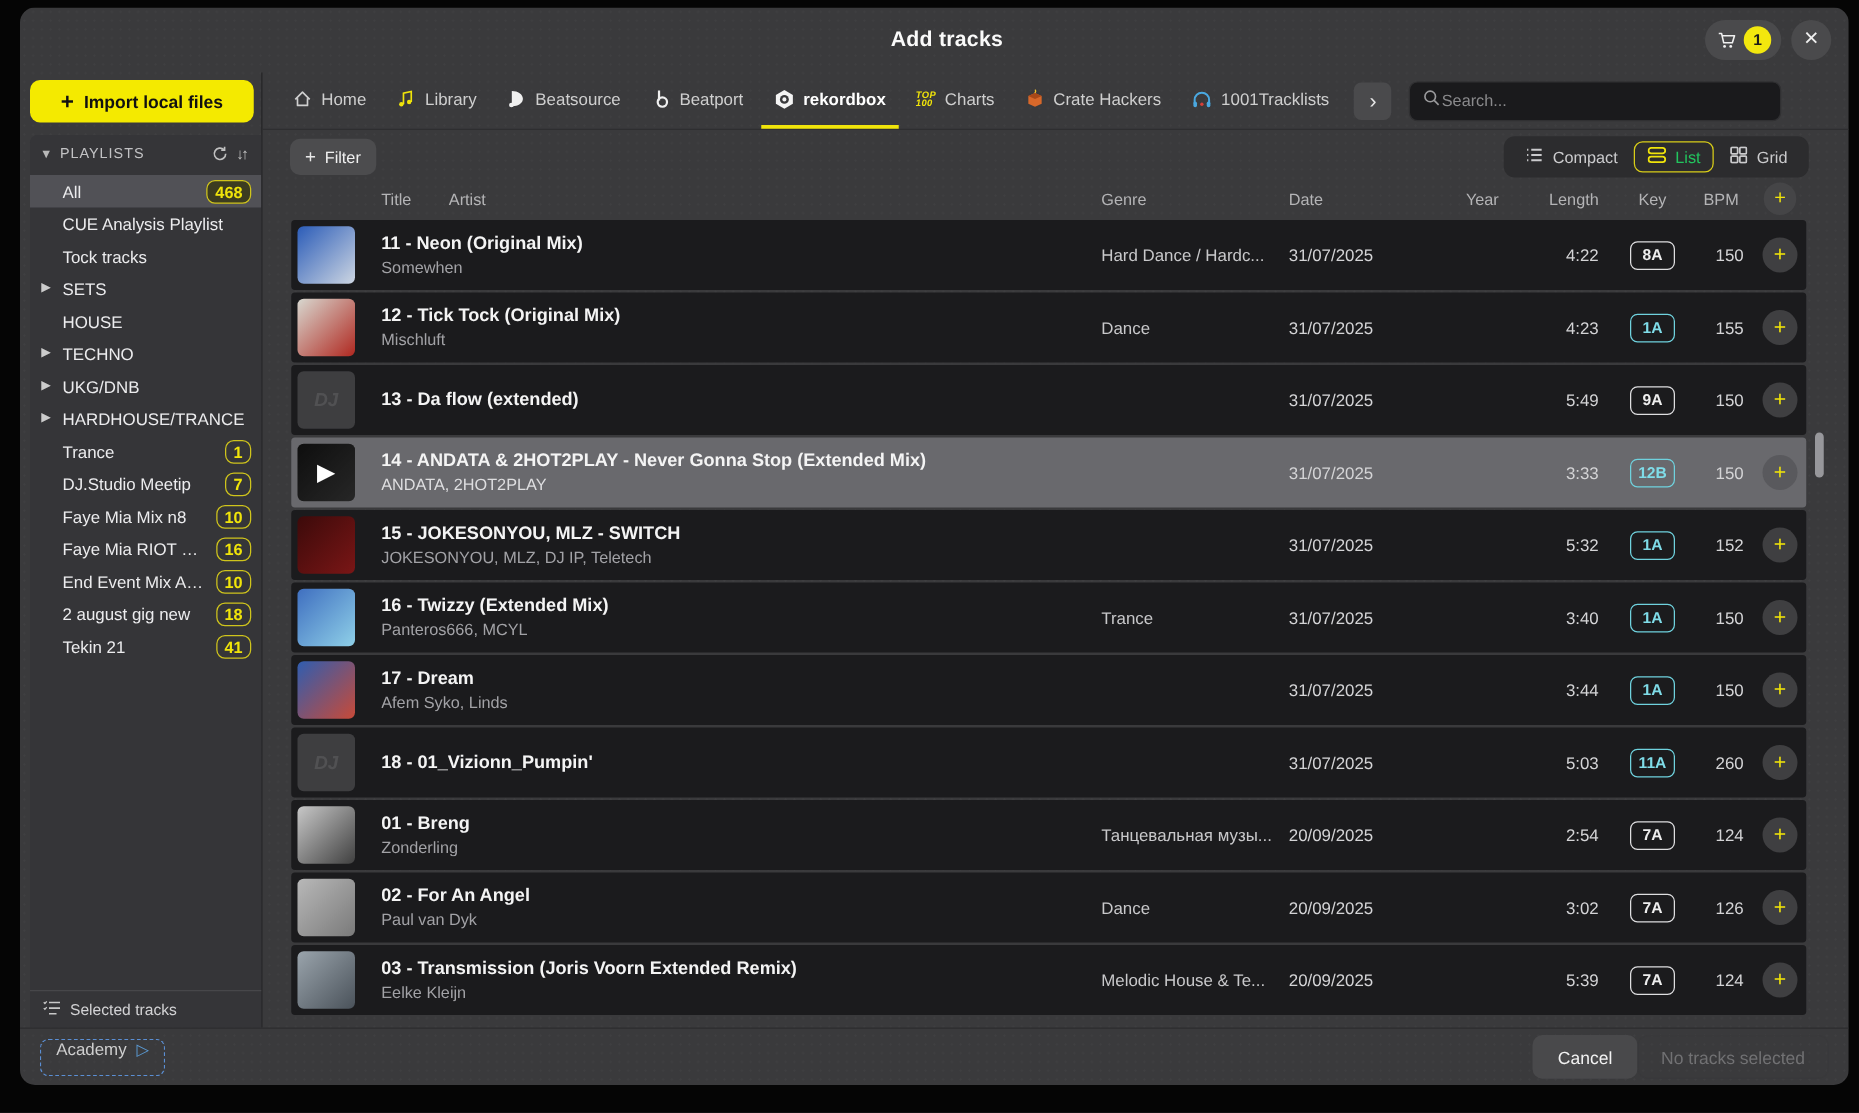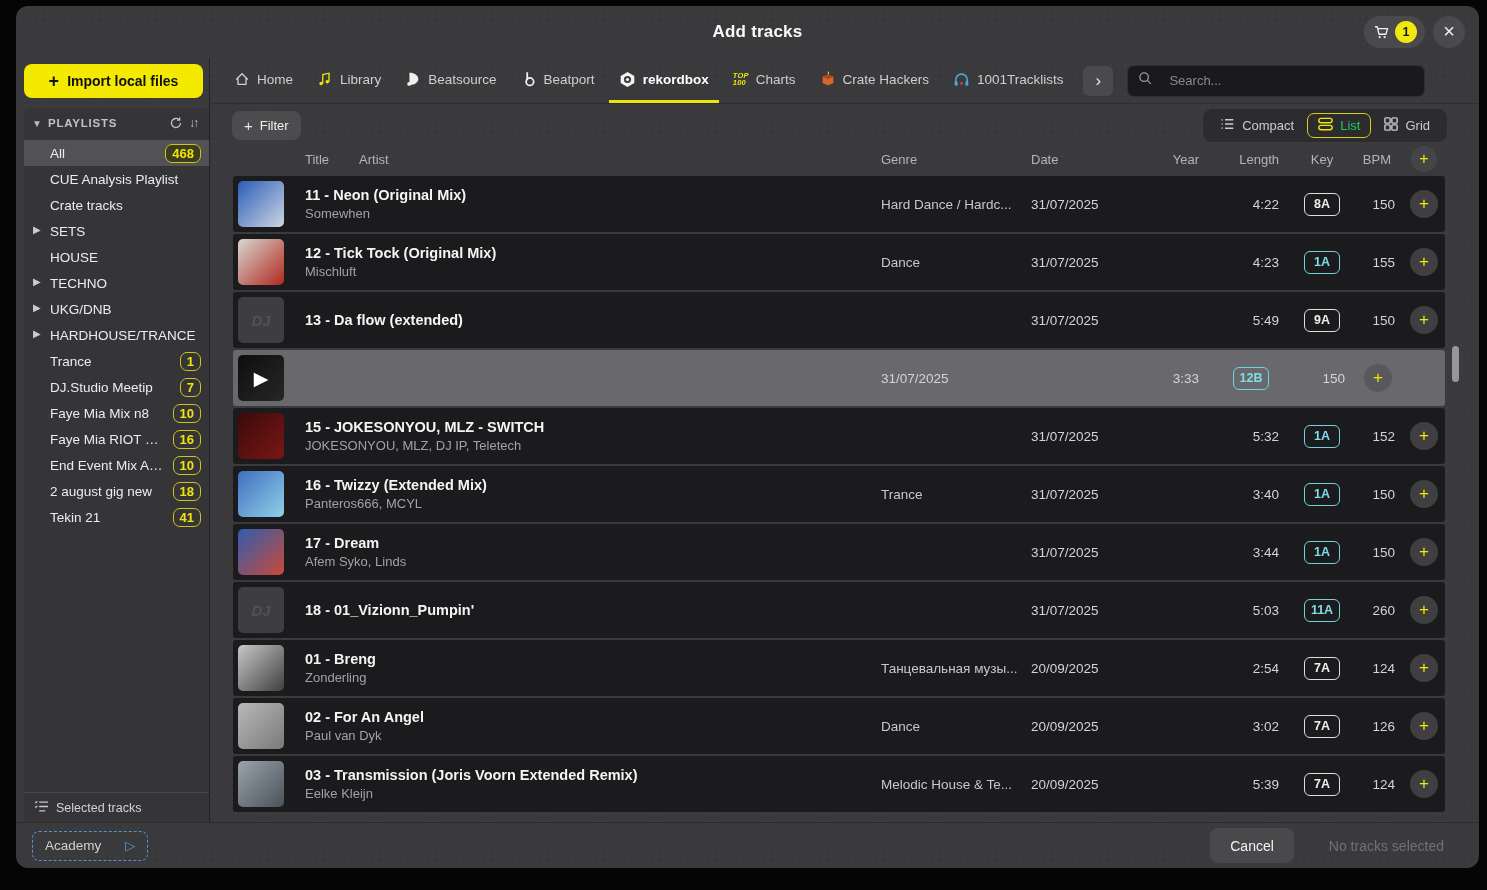--- a/index.html
+++ b/index.html
@@ -23,42 +23,42 @@
   
   .dlg-body { flex:1; display:flex; min-height:0; }
 
   
   .sidebar { width:194px; flex:0 0 194px; display:flex; flex-direction:column; padding:6px 0 0 8px; border-right:1px solid #242426; }
   .import-btn { height:34px; margin-right:6px; background:#f4ea00; border-radius:8px; display:flex; align-items:center; justify-content:center; gap:8px; color:#111; font-size:14px; font-weight:700; cursor:pointer; }
   .import-plus { font-size:18px; font-weight:700; }
   .pl-panel { flex:1; margin-top:10px; margin-right:0; background:#353538; border-top-left-radius:6px; display:flex; flex-direction:column; min-height:0; }
   .pl-head { height:30px; display:flex; align-items:center; padding:0 10px 0 8px; gap:6px; }
   .pl-head-caret { color:#b8b8b8; font-size:10px; cursor:pointer; }
-  .pl-head-title { color:#c2c2c4; font-size:11.5px; font-weight:700; letter-spacing:.8px; flex:1; }
+  .pl-head-title { color:#c2c2c4; font-size:11.5px; font-weight:400; letter-spacing:.8px; flex:1; }
   .pl-head-ic { cursor:pointer; display:flex; align-items:center; color:#c0c0c0; }
   .sort-ic { font-size:12px; letter-spacing:-2px; color:#c0c0c0; cursor:pointer; padding-right:2px; }
   .pl-items { flex:1; overflow:hidden; padding-top:2px; }
   .pl-item { position:relative; height:26px; display:flex; align-items:center; padding:0 8px 0 26px; cursor:pointer; }
   .pl-item.selected { background:#515156; }
   .pl-caret { position:absolute; left:9px; top:6px; color:#cccccc; font-size:10px; }
   .pl-label { flex:1; color:#ececee; font-size:13.5px; white-space:nowrap; overflow:hidden; text-overflow:ellipsis; }
   .pl-badge { margin-left:6px; border:1px solid #cfc41c; color:#f0e40a; font-size:13px; font-weight:600; border-radius:7px; padding:1px 6px; min-width:20px; text-align:center; }
   .pl-item.selected .pl-badge { background:#3c3c20; }
   .sel-tracks { height:30px; flex:0 0 30px; border-top:1px solid #47474a; display:flex; align-items:center; gap:7px; padding-left:10px; color:#d2d2d4; font-size:12.5px; cursor:pointer; }
 
   
   .main { flex:1; display:flex; flex-direction:column; min-width:0; }
 
   .nav { height:46px; flex:0 0 46px; display:flex; align-items:center; gap:4px; padding:0 14px 0 14px; border-bottom:1px solid #2e2e30; }
   .tab { height:45px; display:flex; align-items:center; gap:7px; padding:0 10px; color:#cfcfcf; font-size:13.5px; cursor:pointer; border-bottom:3px solid transparent; white-space:nowrap; }
   .tab.active { color:#ffffff; font-weight:700; border-bottom:3px solid #f0e40a; }
   .tab-ic { display:flex; align-items:center; }
   .top100 { display:flex; flex-direction:column; color:#f0e40a; font-size:7.5px; font-weight:700; line-height:7.5px; letter-spacing:.3px; }
   .nav-more { width:30px; height:30px; flex:0 0 30px; background:#4a4a4c; border-radius:6px; color:#e8e8e8; font-size:17px; display:flex; align-items:center; justify-content:center; cursor:pointer; margin:0 6px; }
-  .search-box { flex:1; max-width:298px; height:32px; margin-left:4px; background:#1a1a1c; border:1px solid #303032; border-radius:7px; display:flex; align-items:center; gap:16px; padding:0 10px; }
+  .search-box { flex:1; max-width:298px; height:32px; margin-left:4px; background:#1a1a1c; border:1px solid #303032; border-radius:7px; display:flex; align-items:center; gap:0; padding:0 10px; }
   .search-box input { flex:1; background:transparent; border:none; outline:none; color:#d8d8d8; font-size:13px; font-family:"Liberation Sans", sans-serif; }
   .search-box input::placeholder { color:#8a8a8c; }
 
   .toolbar { height:42px; flex:0 0 42px; display:flex; align-items:center; padding:0 32px 0 22px; }
   .filter-btn { height:29px; background:#4c4c4e; border-radius:8px; display:flex; align-items:center; gap:7px; padding:0 12px; color:#f0f0f0; font-size:13px; cursor:pointer; }
   .filter-plus { font-size:15px; color:#e8e8e8; }
   .view-toggle { margin-left:auto; background:#2c2c2e; border-radius:9px; height:33px; display:flex; align-items:center; padding:0 6px; gap:2px; }
   .vt-item { height:25px; display:flex; align-items:center; gap:7px; padding:0 10px; color:#cbcbcd; font-size:13px; border:1px solid transparent; border-radius:7px; cursor:pointer; }
   .vt-item.active { color:#22c55e; border-color:#d8cd18; }
 
@@ -90,23 +90,23 @@
   .key-badge { min-width:36px; height:23px; border:1.5px solid #dedee0; border-radius:6px; color:#eeeeee; font-size:12.5px; font-weight:600; display:flex; align-items:center; justify-content:center; padding:0 5px; }
   .key-badge.key-cyan { border-color:#6fd2de; color:#7fdce8; }
   .cell-bpm { color:#d4d4d6; font-size:13.5px; text-align:right; padding-right:8px; }
   .cell-add { display:flex; justify-content:center; }
   .add-btn { width:28px; height:28px; border-radius:50%; background:#3f3f41; color:#f0e40a; font-size:17px; display:flex; align-items:center; justify-content:center; cursor:pointer; }
   .track-row.highlighted .add-btn { background:#59595d; }
   .scroll-thumb { position:absolute; right:20px; top:172px; width:7px; height:36px; background:#97979b; border-radius:4px; cursor:pointer; }
 
   
   .dlg-footer { height:46px; flex:0 0 46px; border-top:1px solid #2c2c2e; display:flex; align-items:center; padding:0 16px; }
-  .academy-btn { height:30px; display:flex; align-items:center; gap:24px; padding:0 12px; border:1px dashed #5b8fd4; border-radius:7px; color:#cfcfcf; font-size:13.5px; cursor:pointer; }
+  .academy-btn { height:30px; display:flex; gap:8px; padding:0 12px; border:1px dashed #5b8fd4; border-radius:7px; color:#cfcfcf; font-size:13.5px; cursor:pointer; }
   .academy-play { color:#5b9bd5; font-size:13px; }
-  .foot-right { margin-left:auto; display:flex; gap:16px; align-items:center; }
+  .foot-right { margin-left:auto; display:flex; align-items:center; }
   .cancel-btn { height:35px; padding:0 20px; background:#49494b; border-radius:8px; color:#f2f2f2; font-size:14px; display:flex; align-items:center; cursor:pointer; }
   .confirm-btn { height:35px; padding:0 18px; background:transparent; border:1px solid #39393b; border-radius:8px; color:#717173; font-size:14px; display:flex; align-items:center; cursor:default; }
 </style>
 </head>
 <body>
 
 <div class="dialog">
 
   <div class="dlg-header">
     <div class="dlg-title">Add tracks</div>
@@ -155,21 +155,21 @@
             </div>
 
             <div class="pl-item">
 
               <span class="pl-label">CUE Analysis Playlist</span>
 
             </div>
 
             <div class="pl-item">
 
-              <span class="pl-label">Crate tracks</span>
+              <span class="pl-label">Tock tracks</span>
 
             </div>
 
             <div class="pl-item">
               <span class="pl-caret">▶</span>
               <span class="pl-label">SETS</span>
 
             </div>
 
             <div class="pl-item">
@@ -476,20 +476,24 @@
               </div>
             </div>
 
             <div class="track-row cols highlighted">
               <div class="cell-art">
                 <div class="art" style="background: linear-gradient(135deg, rgb(22, 22, 22) 0%, rgb(60, 60, 60) 100%);">
 
                   <span class="play-ovl">▶</span>
                 </div>
               </div>
+              <div class="cell-title">
+                <div class="t-title">14 - ANDATA &amp; 2HOT2PLAY - Never Gonna Stop (Extended Mix)</div>
+                <div class="t-artist">ANDATA,  2HOT2PLAY</div>
+              </div>
               <div class="cell-genre"></div>
               <div class="cell-date">31/07/2025</div>
               <div class="cell-year"></div>
               <div class="cell-len">3:33</div>
               <div class="cell-key">
                 <span class="key-badge key-cyan">12B</span>
               </div>
               <div class="cell-bpm">150</div>
               <div class="cell-add">
                 <div class="add-btn">+</div>

